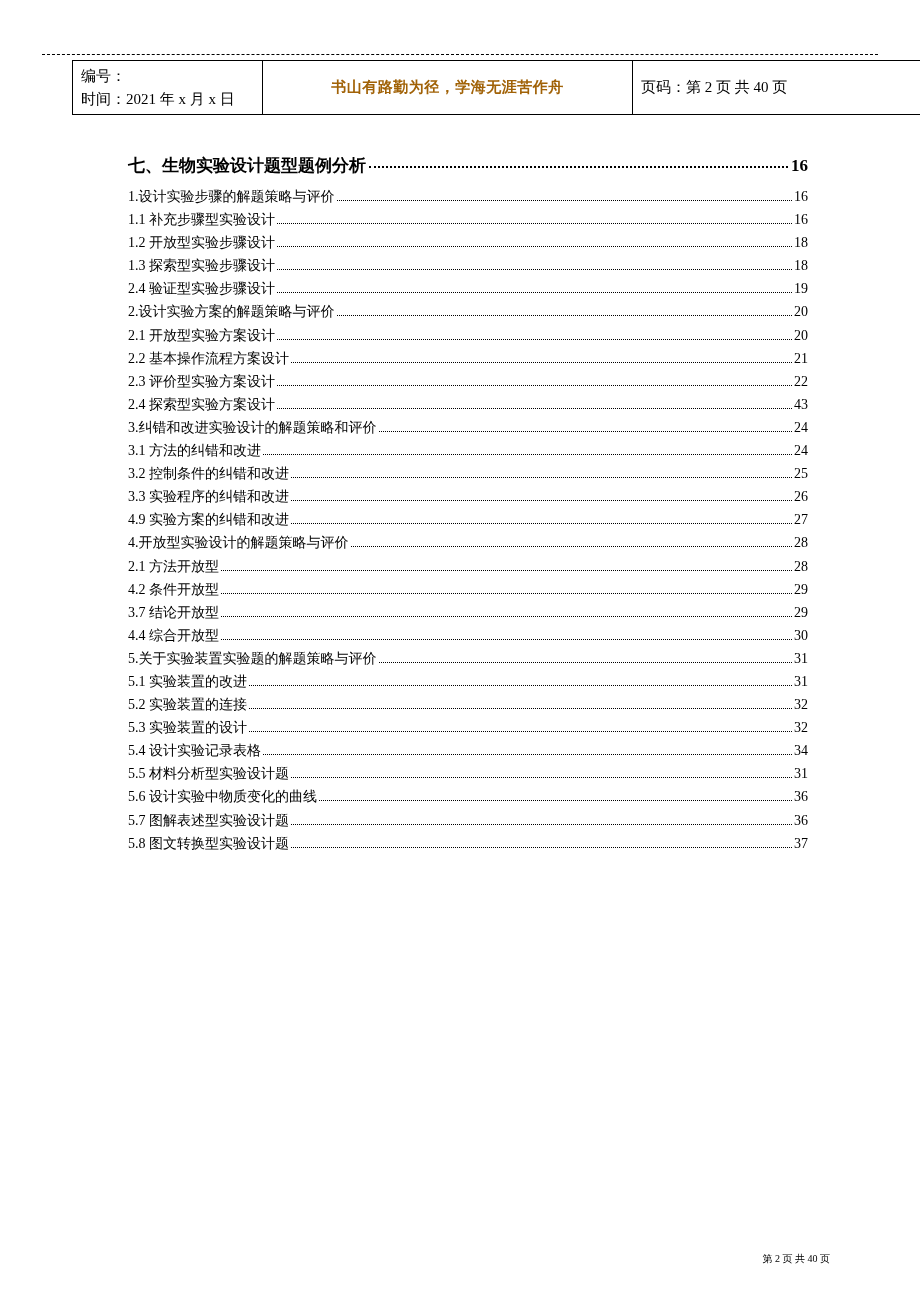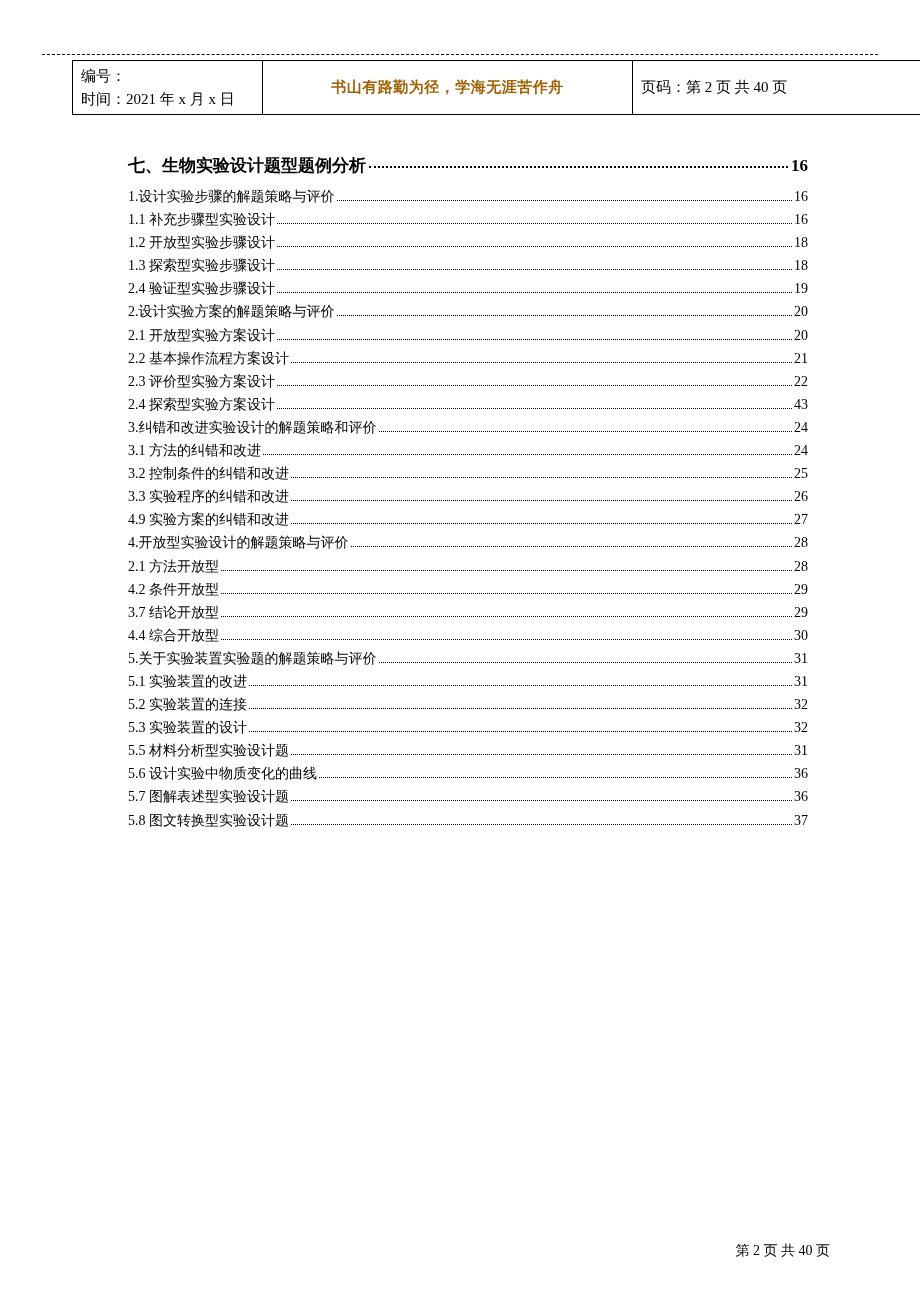--- a/index.html
+++ b/index.html
@@ -76,23 +76,23 @@
     .toc-item .title { flex-shrink: 0; }
     .toc-item .dots {
       flex: 1;
       border-bottom: 1.5px dotted #000;
       margin: 0 2px 3px 2px;
       min-width: 10px;
     }
     .toc-item .page { flex-shrink: 0; }
     .footer {
       position: absolute;
-      bottom: 42px;
+      bottom: 36px;
       right: 90px;
-      font-size: 14px;
+      font-size: 10px;
       font-family: Liberation Serif, serif;
     }
   </style>
 </head>
 <body>
 
 <div class="dashed-border"></div>
 
 <table class="header-table">
   <tbody>
@@ -228,20 +228,25 @@
         <span class="title">5.2 实验装置的连接</span>
         <span class="dots"></span>
         <span class="page">32</span>
       </div>
       <div class="toc-item">
         <span class="title">5.3 实验装置的设计</span>
         <span class="dots"></span>
         <span class="page">32</span>
       </div>
       <div class="toc-item">
+        <span class="title">5.4 设计实验记录表格</span>
+        <span class="dots"></span>
+        <span class="page">34</span>
+      </div>
+      <div class="toc-item">
         <span class="title">5.5 材料分析型实验设计题</span>
         <span class="dots"></span>
         <span class="page">31</span>
       </div>
       <div class="toc-item">
         <span class="title">5.6 设计实验中物质变化的曲线</span>
         <span class="dots"></span>
         <span class="page">36</span>
       </div>
       <div class="toc-item">

